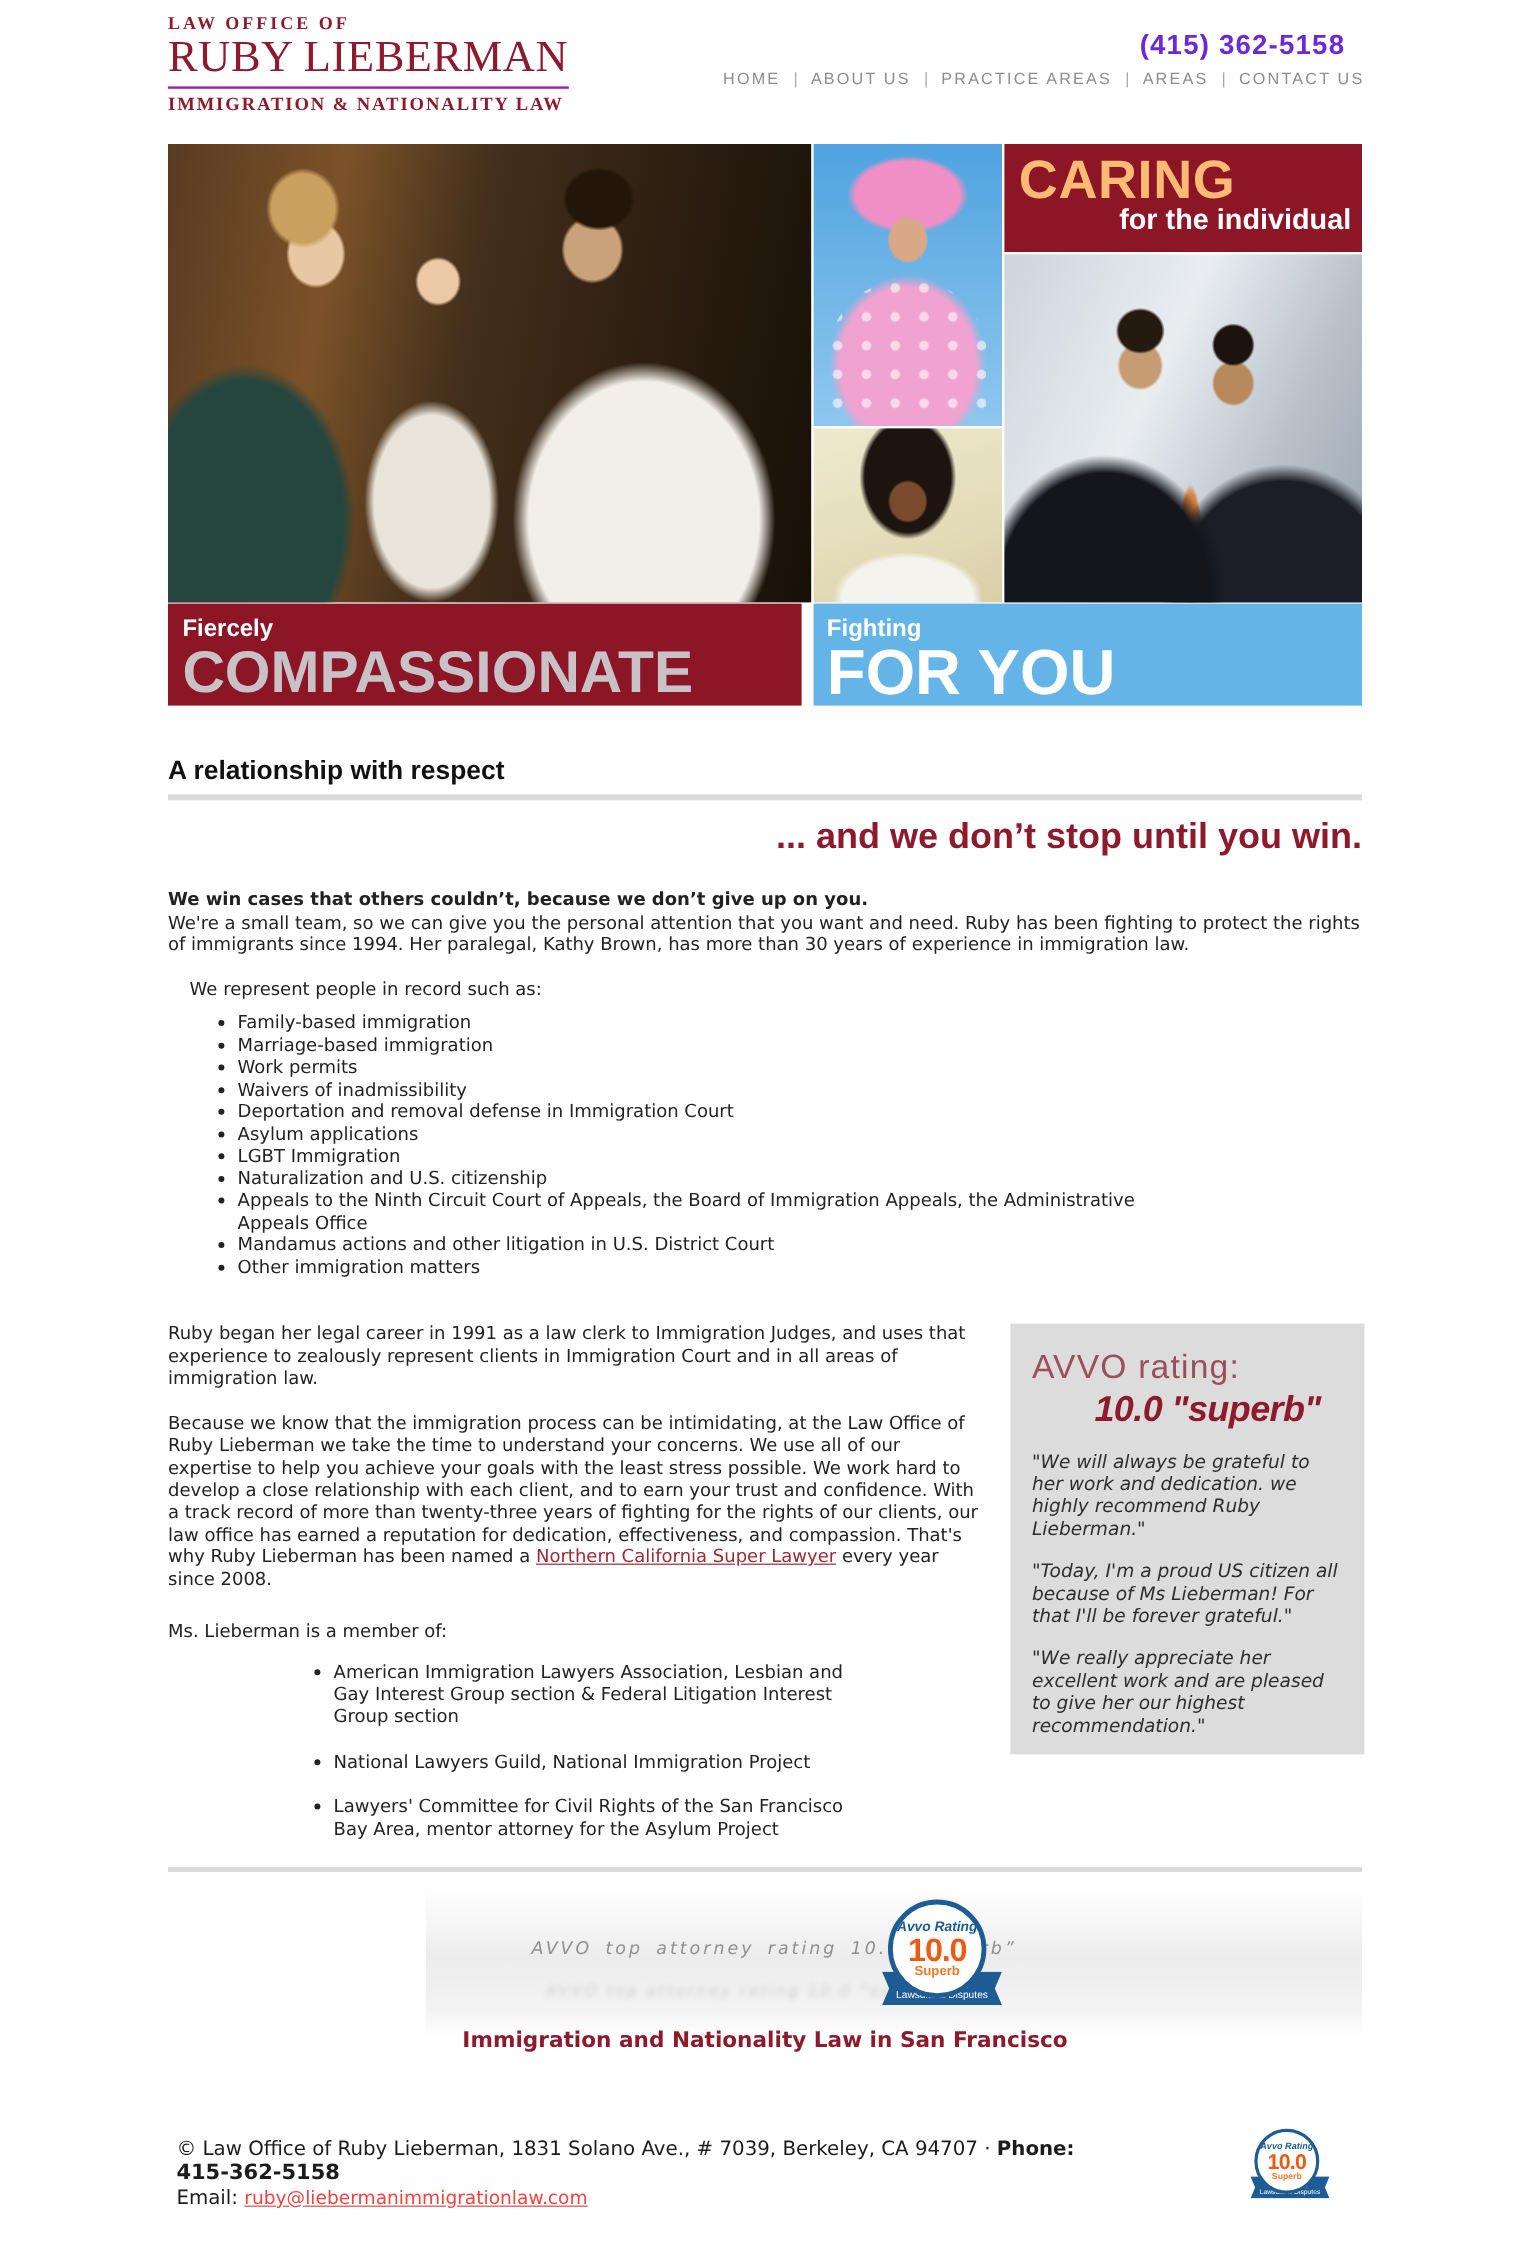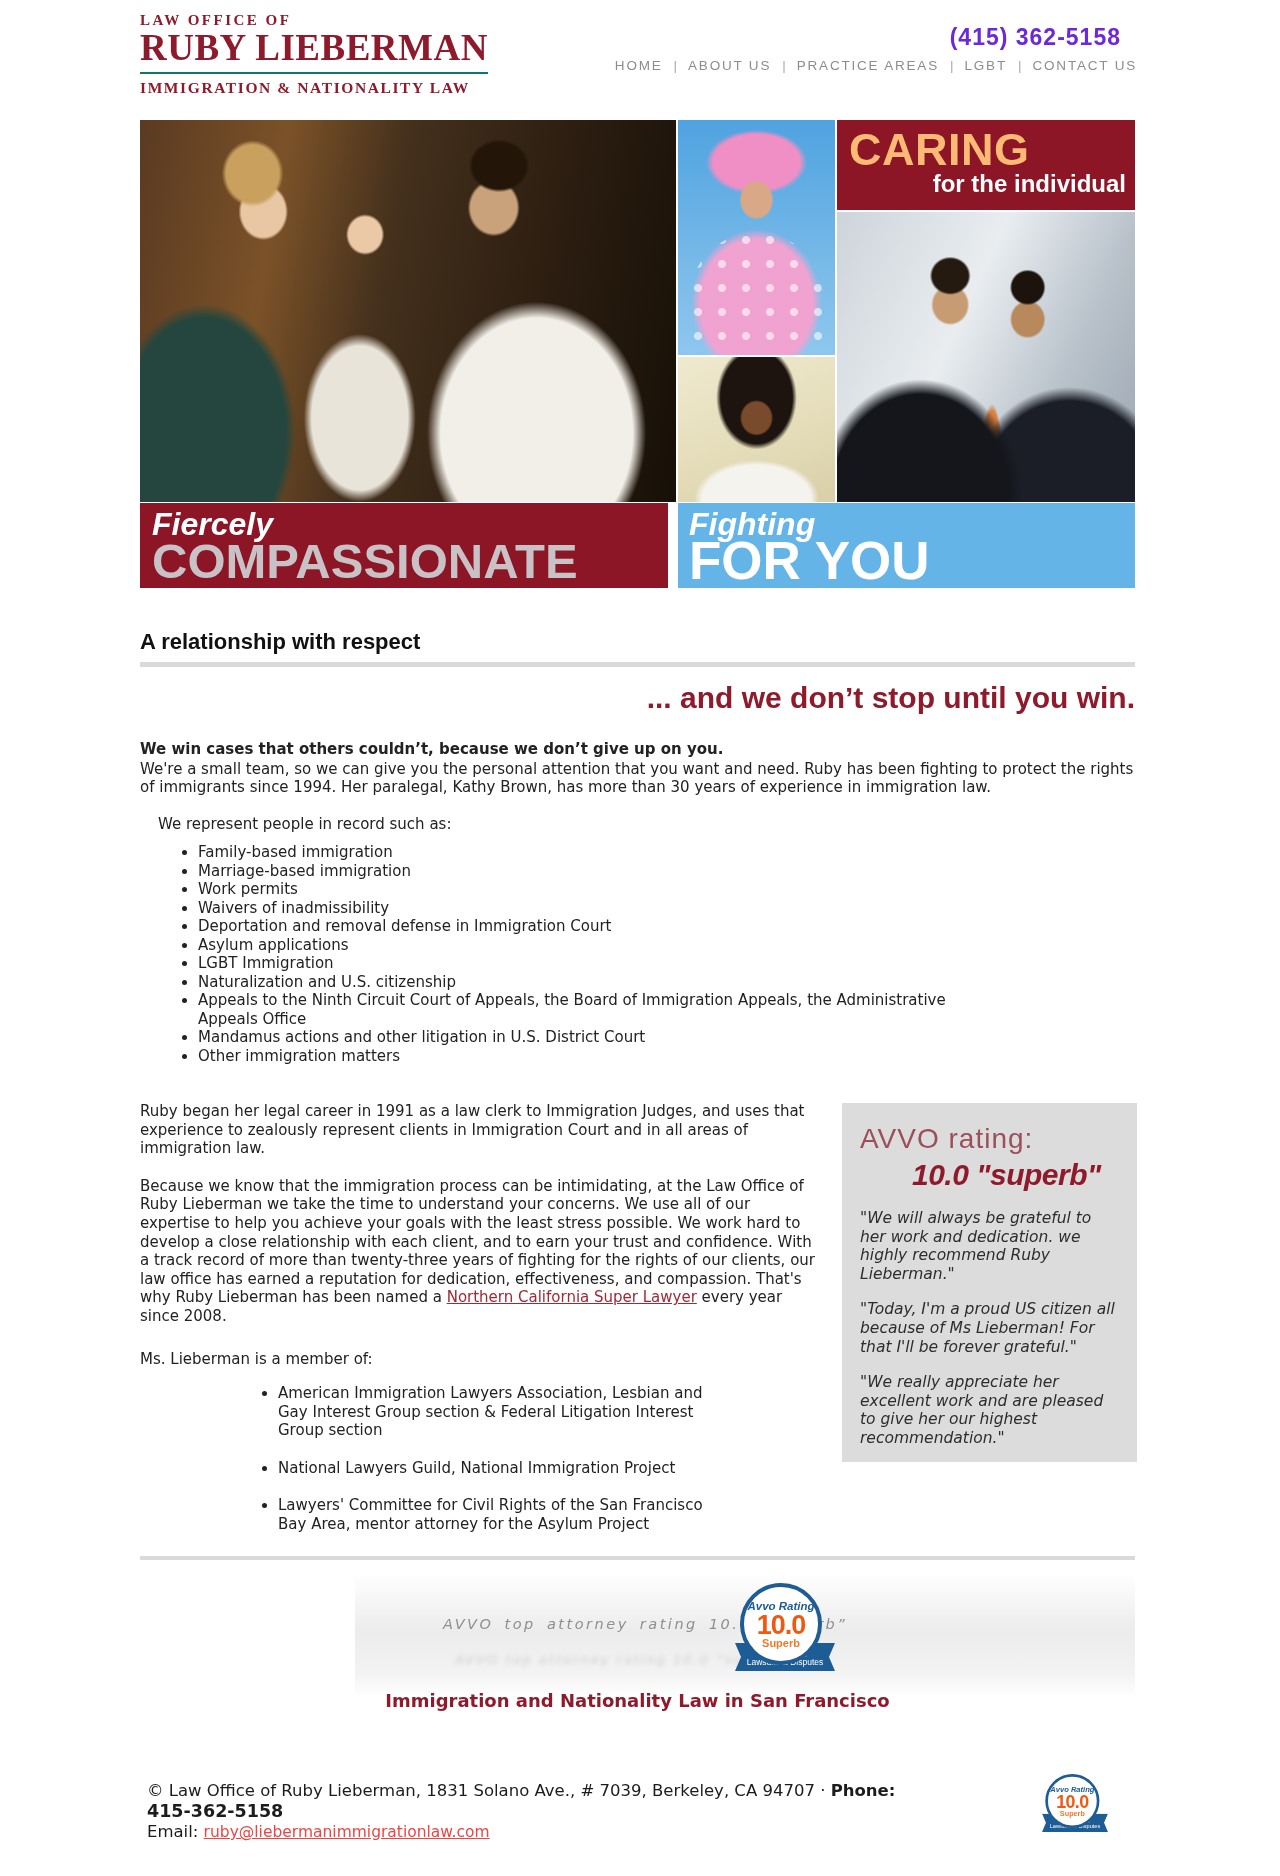--- a/index.html
+++ b/index.html
@@ -3,22 +3,22 @@
 <meta charset="utf-8">
 <title>Law Office of Ruby Lieberman</title>
 <style>
   html,body{margin:0;padding:0;background:#fff;}
   #page{position:relative;width:1280px;height:1876px;background:#ffffff;overflow:hidden;
         font-family:"DejaVu Sans",sans-serif;color:#222;}
 
   
   .logo{position:absolute;left:140px;top:12px;color:#8e1a2b;font-family:"Liberation Serif",serif;}
   .logo-top{font-size:15px;letter-spacing:2.5px;font-weight:bold;}
-  .logo-name{font-size:37px;font-weight:bold;line-height:1.05;letter-spacing:.5px;
-             padding-bottom:4px;border-bottom:2px solid #0f766e;}
+  .logo-name{font-size:37px;font-weight:normal;line-height:1.05;letter-spacing:.5px;
+             padding-bottom:4px;border-bottom:2px solid #a21caf;}
   .logo-bottom{font-size:15.5px;font-weight:bold;letter-spacing:1.6px;padding-top:5px;}
   .phone-top{position:absolute;right:159px;top:24px;font-family:"Liberation Sans",sans-serif;
              font-weight:bold;font-size:23px;letter-spacing:1px;color:#6d28d9;margin-left:19px;}
   .nav{position:absolute;right:143px;top:58px;font-family:"Liberation Sans",sans-serif;
        font-size:13.5px;letter-spacing:1.8px;color:#8d8d8d;white-space:nowrap;}
   .nav a{color:#8d8d8d;text-decoration:none;}
   .nav a:not(:first-child)::before{content:"|";margin:0 11px;color:#a9a9a9;letter-spacing:0;}
 
   
   .ph{position:absolute;}
@@ -61,21 +61,21 @@
 
   .caring{left:837px;top:120px;width:298px;height:90px;background:#8c1626;
           font-family:"Liberation Sans",sans-serif;font-weight:bold;box-sizing:border-box;}
   .caring-l1{color:#fdba74;font-size:45px;line-height:42px;padding:9px 0 0 12px;letter-spacing:.5px;}
   .caring-l2{color:#ffffff;font-size:24px;line-height:24px;text-align:right;padding-right:9px;margin-top:1px;}
 
   .banner{position:absolute;top:503px;height:85px;font-family:"Liberation Sans",sans-serif;
           font-weight:bold;box-sizing:border-box;overflow:hidden;}
   .banner-red{left:140px;width:528px;background:#8c1626;padding:6px 0 0 12px;}
   .banner-blue{left:678px;width:457px;background:#64b4e8;padding:6px 0 0 11px;}
-  .bn-l1{color:#fff;font-size:32px;line-height:30px;font-style:italic;}
+  .bn-l1{color:#fff;font-size:20px;line-height:30px;}
   .bn-l2-silver{color:#c8c2c6;font-size:49px;line-height:45px;letter-spacing:0px;}
   .bn-l2-white{color:#fff;font-size:53px;line-height:44px;}
 
   
   .h-respect{position:absolute;left:140px;top:629px;font-family:"Liberation Sans",sans-serif;
              font-weight:bold;font-size:22px;color:#111;}
   .rule{position:absolute;left:140px;width:995px;background:#dadada;}
   .rule1{top:662px;height:5px;}
   .rule2{top:1556px;height:4px;}
   .h-win{position:absolute;right:145px;top:681px;font-family:"Liberation Sans",sans-serif;
@@ -141,21 +141,21 @@
 <body>
 
 <div id="page">
 
   <div class="logo">
     <div class="logo-top">LAW OFFICE OF</div>
     <div class="logo-name">RUBY LIEBERMAN</div>
     <div class="logo-bottom">IMMIGRATION &amp; NATIONALITY LAW</div>
   </div>
   <div class="phone-top">(415) 362-5158</div>
-  <div class="nav"><a href="#">HOME</a><a href="#">ABOUT US</a><a href="#">PRACTICE AREAS</a><a href="#">LGBT</a><a href="#">CONTACT US</a></div>
+  <div class="nav"><a href="#">HOME</a><a href="#">ABOUT US</a><a href="#">PRACTICE AREAS</a><a href="#">AREAS</a><a href="#">CONTACT US</a></div>
 
   <div class="ph photo-family"></div>
   <div class="ph photo-hijab">
     <div class="hijab-dots"></div>
   </div>
   <div class="ph photo-smile"></div>
   <div class="ph caring">
     <div class="caring-l1">CARING</div>
     <div class="caring-l2">for the individual</div>
   </div>

